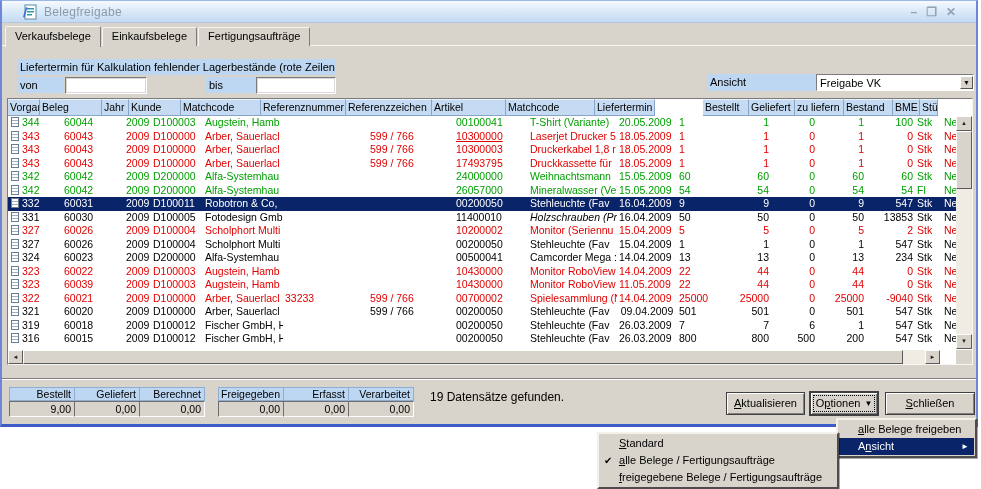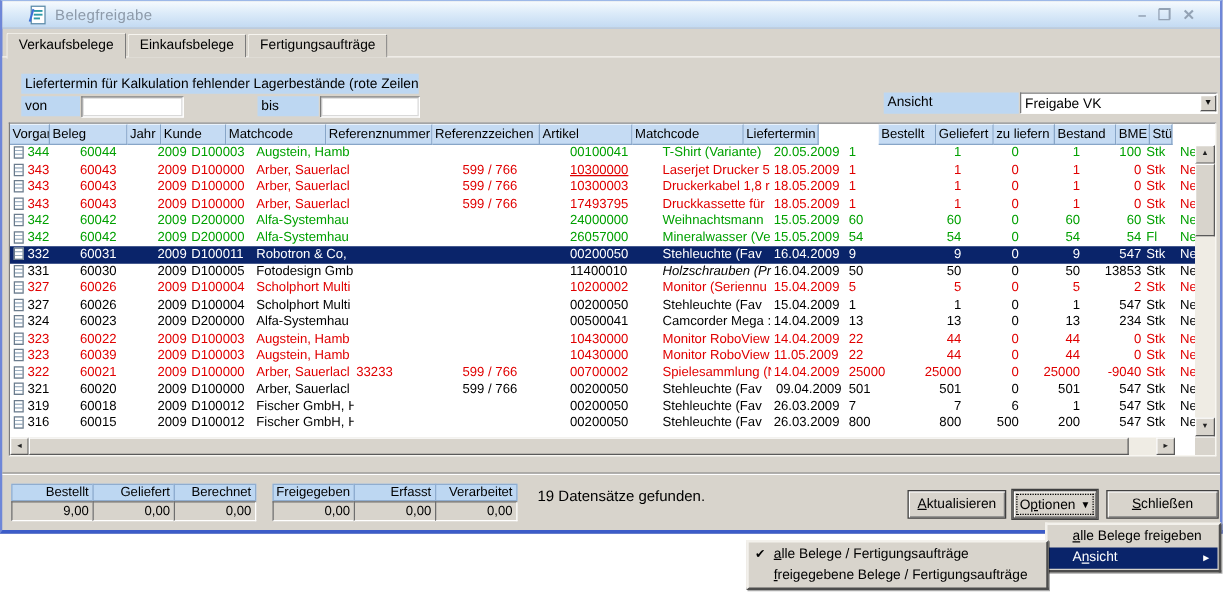--- a/index.html
+++ b/index.html
@@ -523,15 +523,16 @@
   <div class="btn focus" id="btn-options" style="left:808px;width:68px">O<u>p</u>tionen<span class="dd">▼</span></div>
   <div class="btn" id="btn-close" style="left:883px;width:90px"><u>S</u>chließen</div>
 
 </div>
 
 <div class="menu" id="options-menu">
     <div class="mitem"><u>a</u>lle Belege freigeben</div>
     <div class="mitem hl">A<u>n</u>sicht<span class="subarrow">►</span></div>
   </div>
 <div class="menu" id="ansicht-menu">
+    <div class="mitem"><u>S</u>tandard</div>
     <div class="mitem"><span class="check">✔</span><u>a</u>lle Belege / Fertigungsaufträge</div>
     <div class="mitem"><u>f</u>reigegebene Belege / Fertigungsaufträge</div>
   </div>
 
 </body></html>

